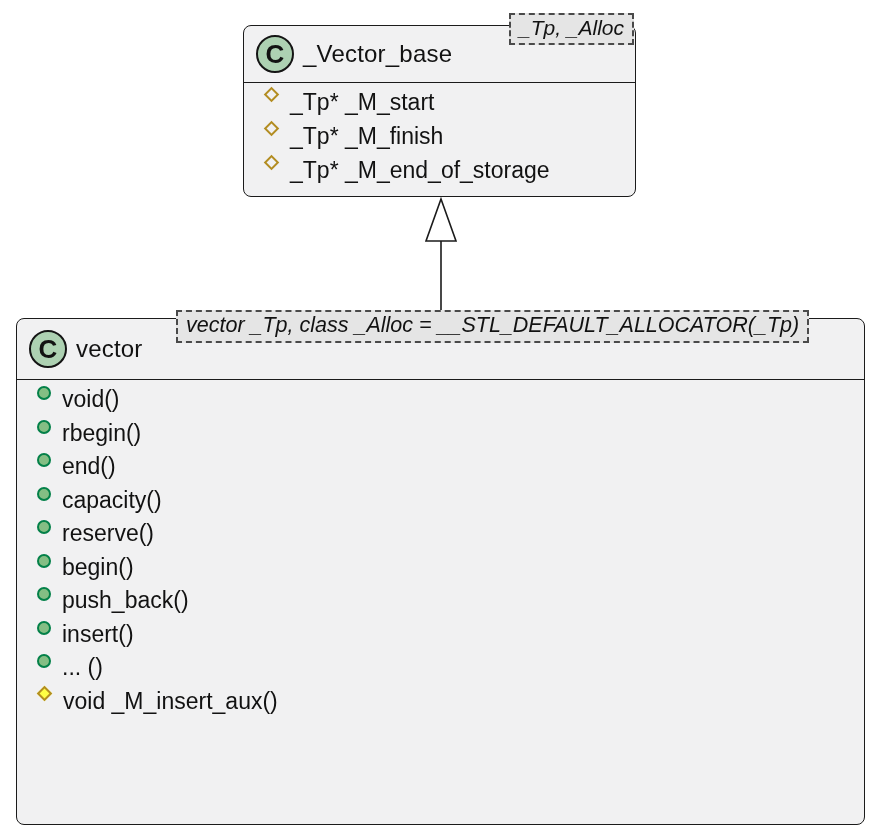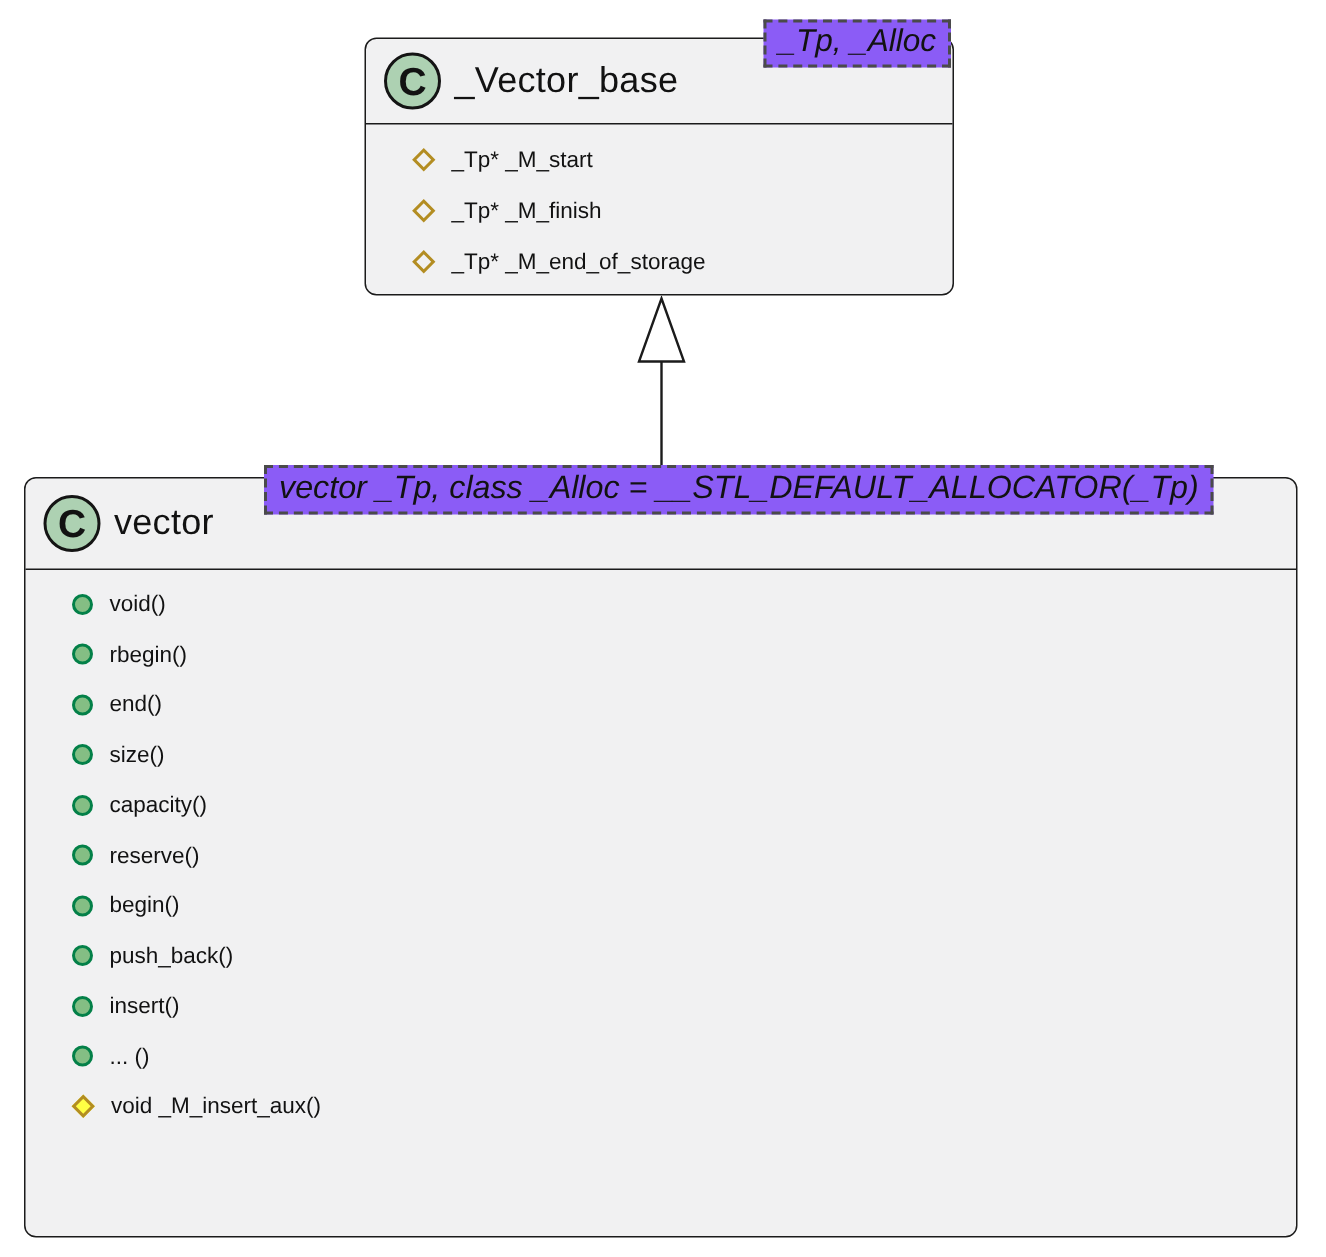--- a/index.html
+++ b/index.html
@@ -12,34 +12,34 @@
                border-radius:8px; z-index:2; }
   .uml-header { display:flex; align-items:center; gap:9px; padding:0 12px;
                 border-bottom:1px solid #1b1b1b; }
   .class-badge { border-radius:50%; background:#ADD1B2; border:2.5px solid #141414;
                  display:flex; align-items:center; justify-content:center;
                  font-weight:bold; flex-shrink:0; }
   .badge-lg { width:38px; height:38px; font-size:26px; }
   .class-title { font-size:24px; letter-spacing:0.2px; }
 
   .member-list { padding:6px 0 4px 0; }
-  .member-row { display:flex; align-items:center; padding-left:31px;
-                font-size:15px; white-space:pre; }
+  .member-row { display:flex; align-items:flex-start; padding-left:20px;
+                font-size:23px; white-space:pre; }
   .icon-marker { display:inline-block; flex-shrink:0; margin-right:11px; }
   .public-method-circle { width:14px; height:14px; border-radius:50%;
                           background:#84BE84; border:2px solid #038048; }
   .protected-field-diamond { width:11px; height:11px; transform:rotate(45deg);
                              background:transparent; border:2px solid #B38D22;
                              margin-left:2px; margin-right:13px; }
   .protected-method-diamond { width:11px; height:11px; transform:rotate(45deg);
                               background:#FFFF44; border:2px solid #B38D22;
                               margin-left:2px; margin-right:13px; }
 
   
-  .template-tag { position:absolute; background:#8b5cf6; border:2px dashed #4a4a4a;
+  .template-tag { position:absolute; background:#e5e5e5; border:2px dashed #4a4a4a;
                   font-style:italic; padding:1px 8px 3px 8px; white-space:nowrap;
                   z-index:3; }
   #tag-vector-base { left:509px; top:13px; font-size:21px; }
   #tag-vector { left:176px; top:310px; font-size:21.5px; }
 
   
   #class-vector-base { left:243px; top:25px; width:393px; height:172px; }
   #class-vector-base .uml-header { height:57px; }
   #class-vector-base .member-row { height:34px; }
 
@@ -100,24 +100,20 @@
           <span class="icon-marker public-method-circle"></span>
           <span>rbegin()</span>
         </div>
 
         <div class="member-row">
           <span class="icon-marker public-method-circle"></span>
           <span>end()</span>
         </div>
 
 
-        <div class="member-row">
-          <span class="icon-marker public-method-circle"></span>
-          <span>size()</span>
-        </div>
 
         <div class="member-row">
           <span class="icon-marker public-method-circle"></span>
           <span>capacity()</span>
         </div>
 
         <div class="member-row">
           <span class="icon-marker public-method-circle"></span>
           <span>reserve()</span>
         </div>

